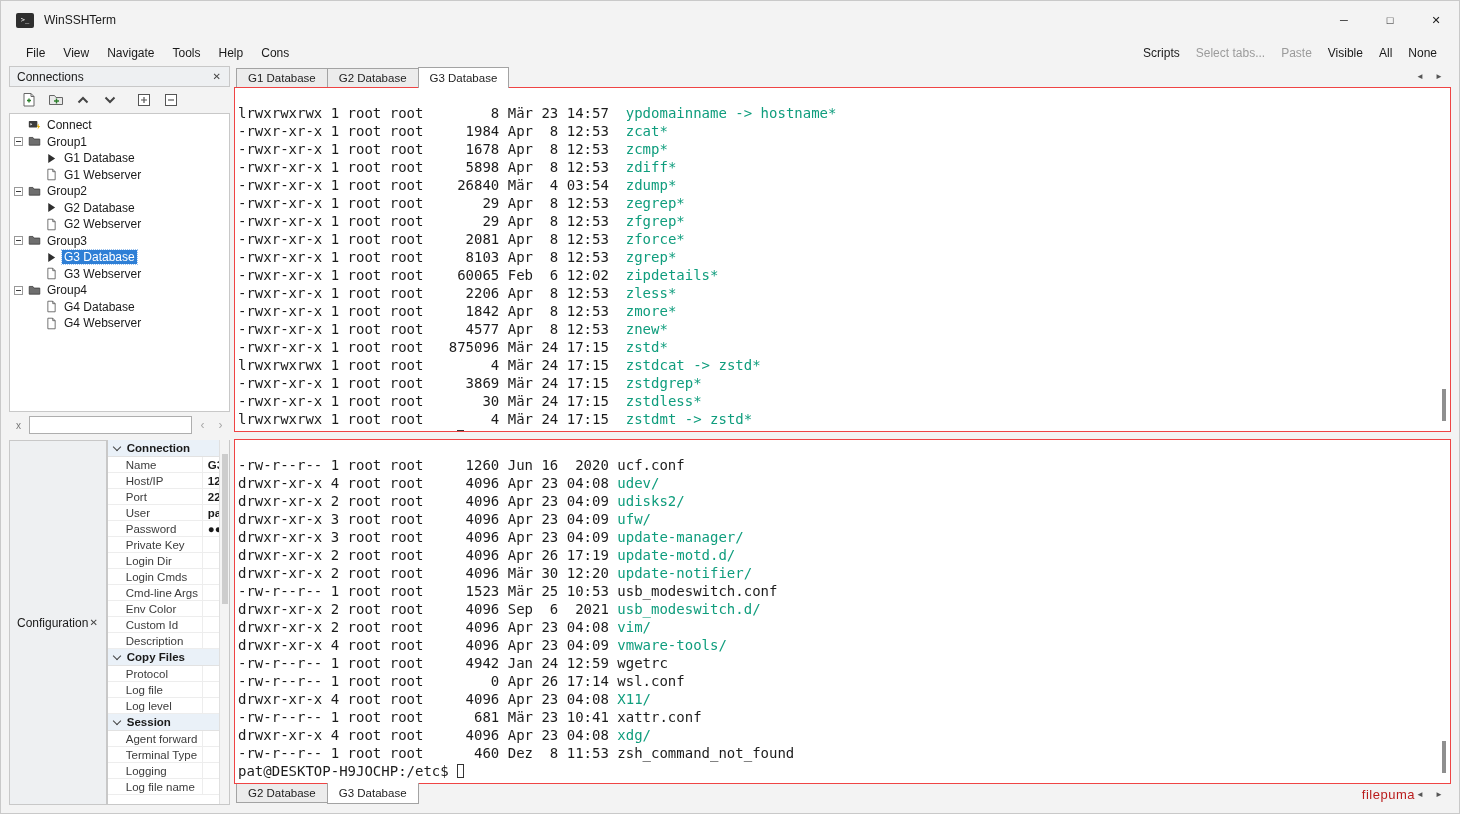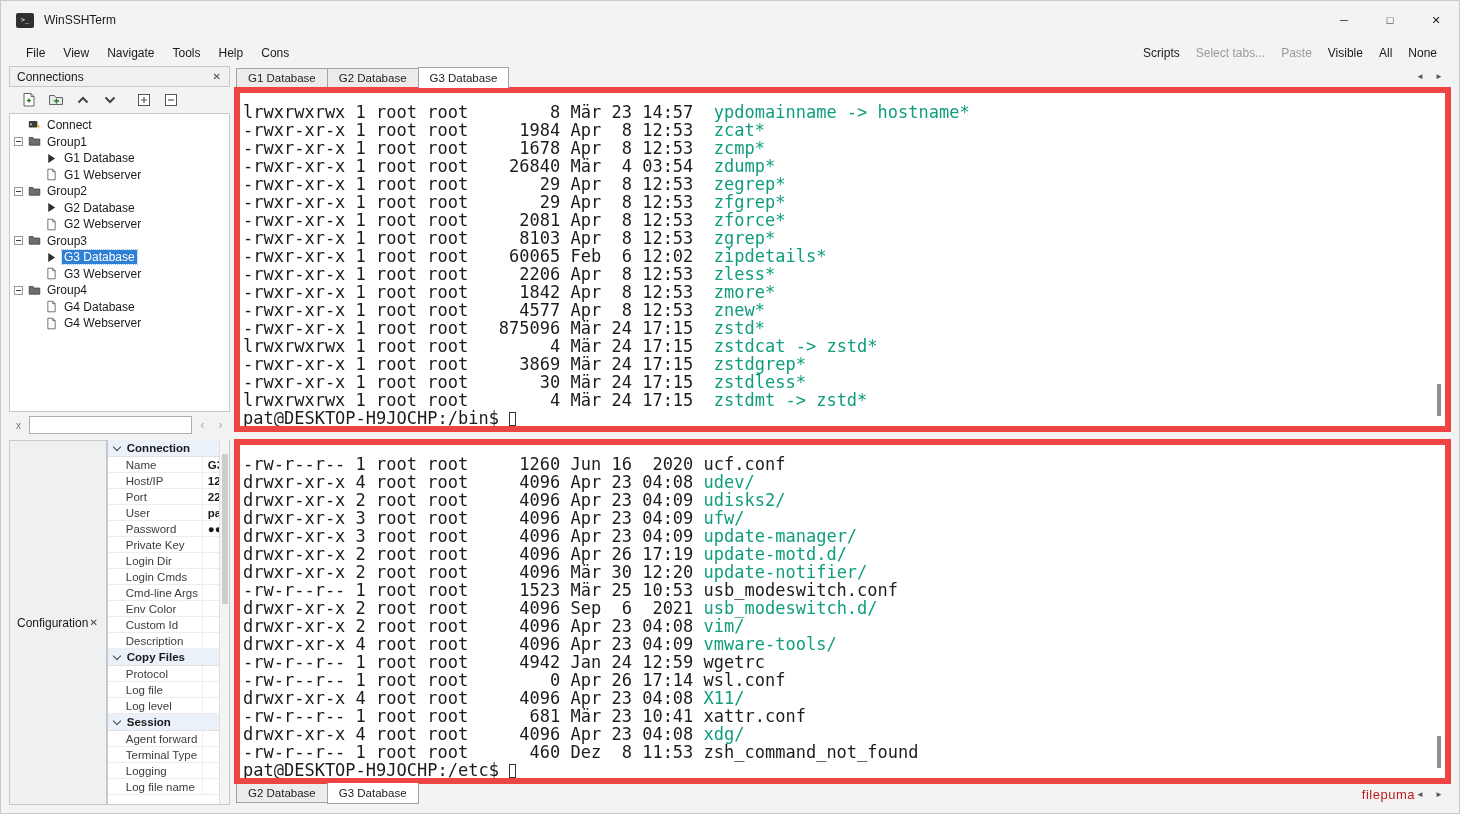--- a/index.html
+++ b/index.html
@@ -75,22 +75,22 @@
   .tabstrip.bottom { align-items:flex-start; }
   .tab { font-size:11.5px; padding:0 11px; display:flex; align-items:center; background:#ececec;
          border:1px solid #a3a3a3; height:19px; margin-right:-1px; color:#222; white-space:nowrap; }
   .tabstrip.top .tab { border-bottom:none; }
   .tabstrip.top .tab.active { background:#fff; height:21px; margin-bottom:-1px; }
   .tabstrip.bottom .tab { border-top:none; }
   .tabstrip.bottom .tab.active { background:#fff; height:21px; margin-top:-1px; }
   .tab-scrolls { position:absolute; right:5px; top:0; bottom:0; display:flex; gap:5px; align-items:center; }
   .tsb { font-size:8px; color:#555; width:14px; height:16px; display:flex; align-items:center; justify-content:center; }
 
-  .term { flex:1; background:#fff; border:6px solid #ef4444; position:relative; overflow:hidden;
-          padding:10px 14px 0 3px; font-family:"DejaVu Sans Mono",monospace; font-size:17px; line-height:18px; }
+  .term { flex:1; background:#fff; border:1px solid #ef4444; position:relative; overflow:hidden;
+          padding:16px 14px 0 3px; font-family:"DejaVu Sans Mono",monospace; font-size:14px; line-height:18px; }
   .splitter { flex:0 0 7px; }
   .tline { white-space:pre; height:18px; }
   .seg-fg { color:#1c1c1c; }
   .seg-hl { color:var(--hl); }
   .cursor { display:inline-block; width:7px; height:14px; border:1px solid #333; vertical-align:-2px; }
   .term-scroll { position:absolute; top:2px; bottom:2px; right:3px; width:7px; }
   .term-scroll .thumb { position:absolute; bottom:8px; left:2px; width:4px; height:32px; background:#8f8f8f; }
   .watermark { position:absolute; right:36px; top:3px; font-size:13px; color:#b91c1c; letter-spacing:.5px; }
 </style>
 </head>
@@ -430,20 +430,21 @@
       <div class="tab">G1 Database</div>
           <div class="tab">G2 Database</div>
           <div class="tab active">G3 Database</div>
         </div>
 
       <div class="term">
         <div class="tlines">
             <div class="tline"><span class="seg-fg">lrwxrwxrwx 1 root root        8 Mär 23 14:57  </span><span class="seg-hl">ypdomainname -&gt; hostname*</span></div>
             <div class="tline"><span class="seg-fg">-rwxr-xr-x 1 root root     1984 Apr  8 12:53  </span><span class="seg-hl">zcat*</span></div>
             <div class="tline"><span class="seg-fg">-rwxr-xr-x 1 root root     1678 Apr  8 12:53  </span><span class="seg-hl">zcmp*</span></div>
+            <div class="tline"><span class="seg-fg">-rwxr-xr-x 1 root root     5898 Apr  8 12:53  </span><span class="seg-hl">zdiff*</span></div>
             <div class="tline"><span class="seg-fg">-rwxr-xr-x 1 root root    26840 Mär  4 03:54  </span><span class="seg-hl">zdump*</span></div>
             <div class="tline"><span class="seg-fg">-rwxr-xr-x 1 root root       29 Apr  8 12:53  </span><span class="seg-hl">zegrep*</span></div>
             <div class="tline"><span class="seg-fg">-rwxr-xr-x 1 root root       29 Apr  8 12:53  </span><span class="seg-hl">zfgrep*</span></div>
             <div class="tline"><span class="seg-fg">-rwxr-xr-x 1 root root     2081 Apr  8 12:53  </span><span class="seg-hl">zforce*</span></div>
             <div class="tline"><span class="seg-fg">-rwxr-xr-x 1 root root     8103 Apr  8 12:53  </span><span class="seg-hl">zgrep*</span></div>
             <div class="tline"><span class="seg-fg">-rwxr-xr-x 1 root root    60065 Feb  6 12:02  </span><span class="seg-hl">zipdetails*</span></div>
             <div class="tline"><span class="seg-fg">-rwxr-xr-x 1 root root     2206 Apr  8 12:53  </span><span class="seg-hl">zless*</span></div>
             <div class="tline"><span class="seg-fg">-rwxr-xr-x 1 root root     1842 Apr  8 12:53  </span><span class="seg-hl">zmore*</span></div>
             <div class="tline"><span class="seg-fg">-rwxr-xr-x 1 root root     4577 Apr  8 12:53  </span><span class="seg-hl">znew*</span></div>
             <div class="tline"><span class="seg-fg">-rwxr-xr-x 1 root root   875096 Mär 24 17:15  </span><span class="seg-hl">zstd*</span></div>

